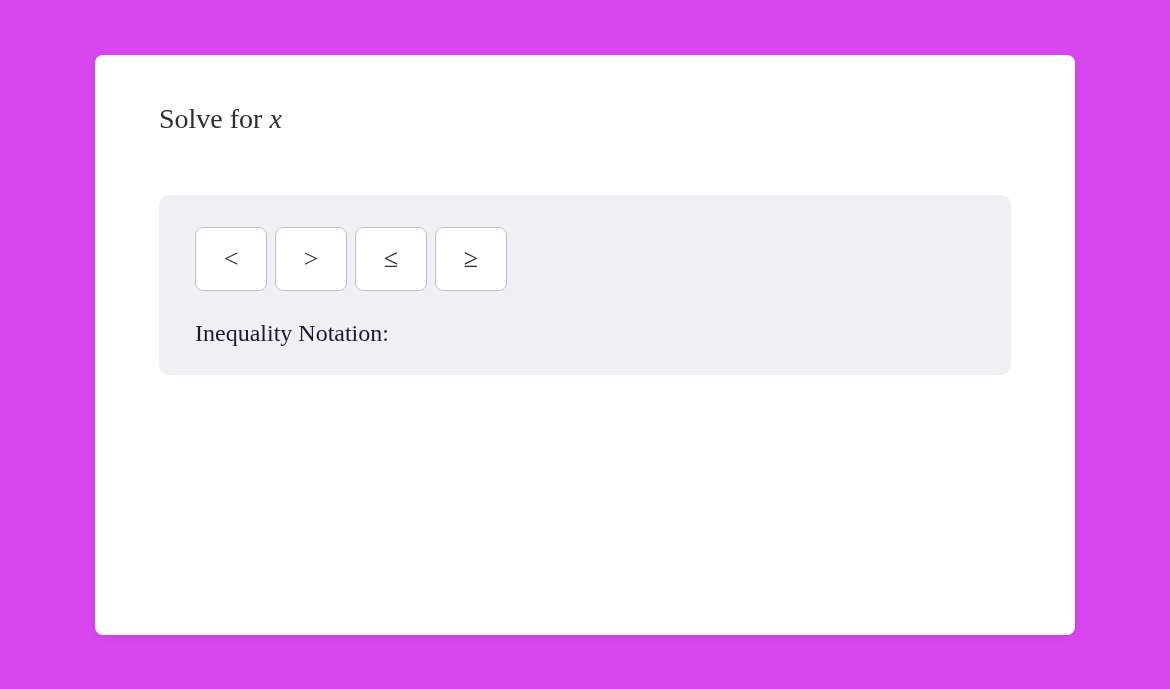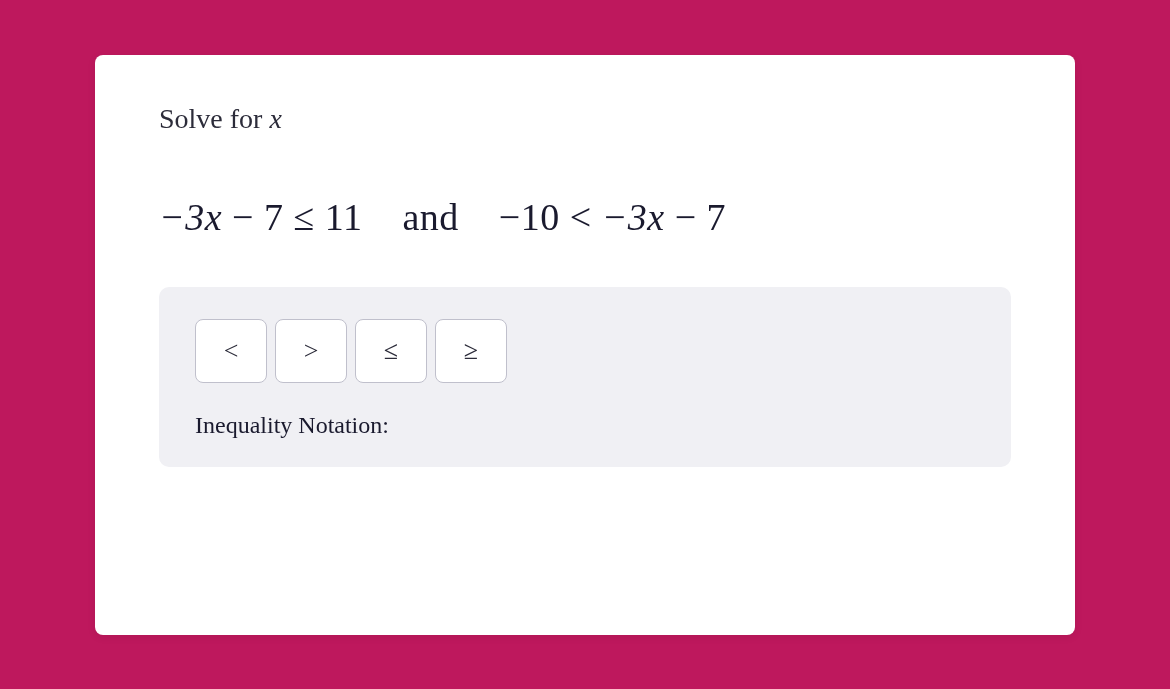--- a/index.html
+++ b/index.html
@@ -16,21 +16,21 @@
       min-height: 100vh;
       font-family: Georgia, 'Times New Roman', serif;
     }
 
     .page-container {
       width: 1170px;
       height: 689px;
       display: flex;
       justify-content: center;
       align-items: center;
-      background-color: #be185d;
+      background-color: #d946ef;
     }
 
     .card {
       background-color: #ffffff;
       width: 980px;
       min-height: 580px;
       border-radius: 8px;
       padding: 48px 64px;
       box-shadow: 0 2px 8px rgba(0,0,0,0.08);
       position: relative;
@@ -119,25 +119,20 @@
 </head>
 <body>
 
 <div class="page-container">
   <div class="card">
 
     <div class="solve-for-label">
       <span>Solve for </span><em>x</em>
     </div>
 
-    <div class="equation-row">
-      <span class="equation-text">
-        <em>−3x</em> − 7 ≤ 11 &nbsp;&nbsp; and &nbsp;&nbsp; −10 &lt; <em>−3x</em> − 7
-      </span>
-    </div>
 
     <div class="answer-panel">
       <div class="buttons-row">
 
         <button class="symbol-btn">
           <span>&lt;</span>
         </button>
 
         <button class="symbol-btn">
           <span>&gt;</span>

